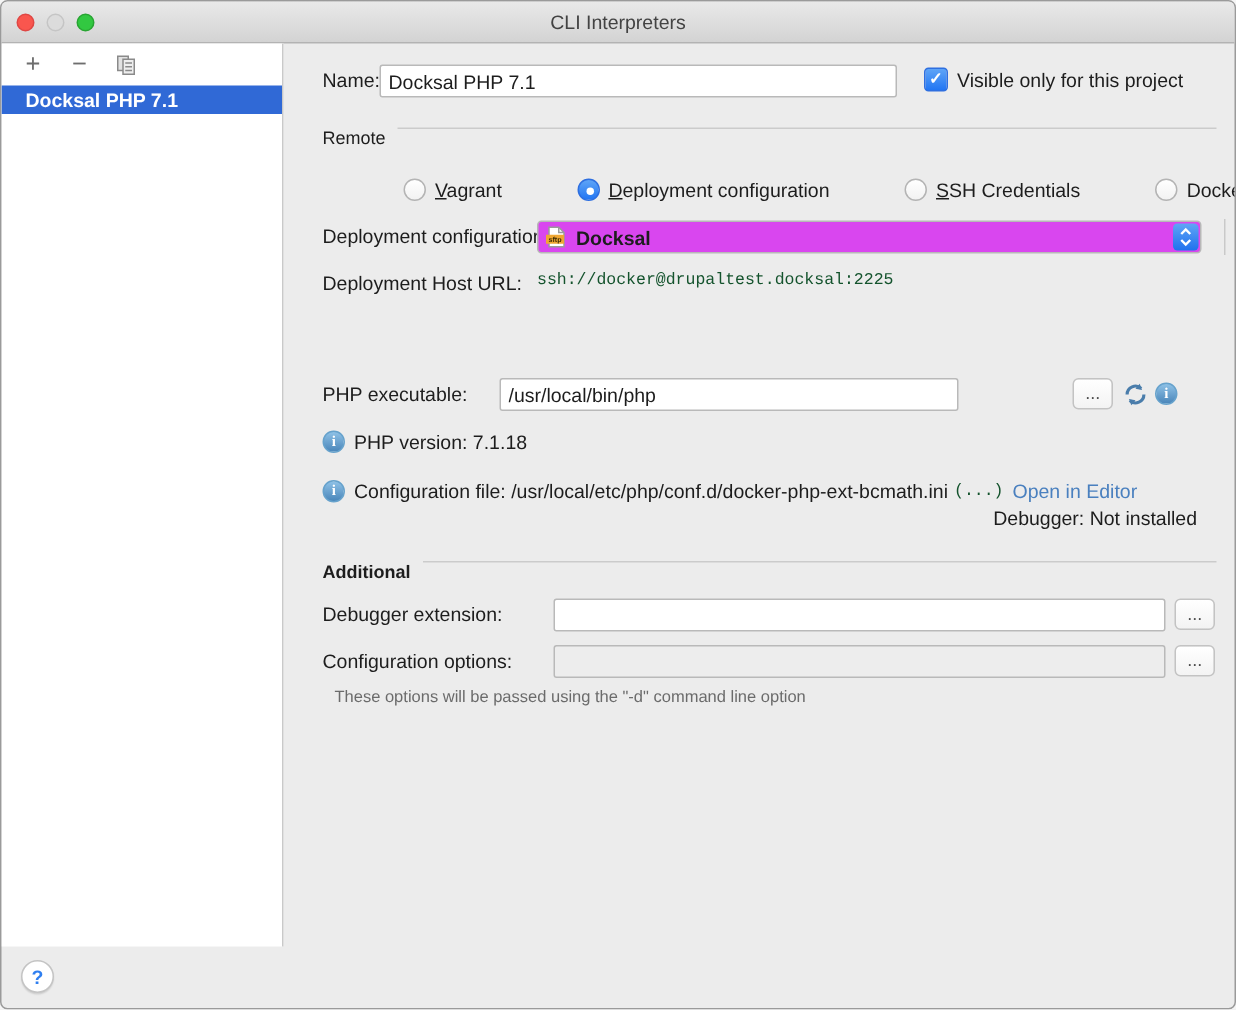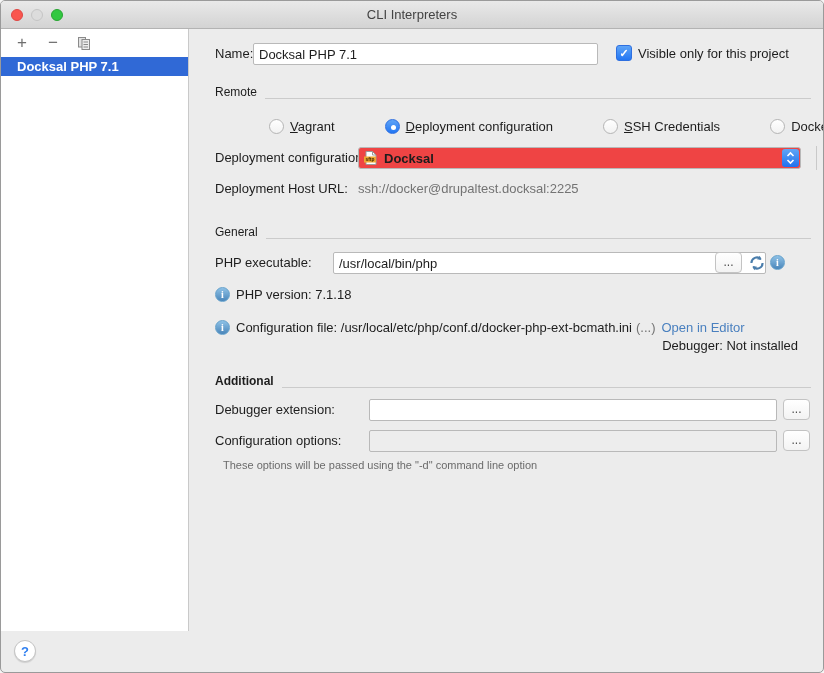--- a/index.html
+++ b/index.html
@@ -40,21 +40,21 @@
   .list-item-selected {
     height:19px; background:#3069d6; color:#fff; font-weight:bold; font-size:13px;
     display:flex; align-items:center; padding-left:16px;
   }
 
   
   .main { position:absolute; left:189px; top:28px; width:635px; height:645px; }
   .row { position:absolute; left:0; right:0; height:22px; }
   .lbl { position:absolute; font-size:13px; top:3px; white-space:nowrap; }
 
-  .section-header { position:absolute; left:25px; right:14px; display:flex; align-items:flex-end; }
+  .section-header { position:absolute; left:25px; right:14px; display:flex; align-items:flex-start; }
   .section-header .cap { font-size:12px; color:#1d1d1d; margin-right:8px; white-space:nowrap; }
   .section-header .rule { flex:1; height:1px; background:#cbcbcb; }
 
   input.field, .field {
     position:absolute; height:22px; background:#fff;
     border:1px solid #b9b9b9; border-radius:2px;
     font-family:"Liberation Sans", sans-serif; font-size:13px; color:#1d1d1d;
     padding:0 5px; outline:none;
   }
   .field-disabled { background:#ededed; }
@@ -84,33 +84,33 @@
   .radio.on { background:linear-gradient(#5ea4f7,#2276f3); border-color:#2e6fe0; }
   .radio.on::after {
     content:""; position:absolute; left:5px; top:5px; width:5px; height:5px;
     border-radius:50%; background:#fff;
   }
   .mnemo { text-decoration:underline; }
 
   
   .dropdown {
     position:absolute; left:168px; top:0; width:443px; height:22px;
-    background:#ef4444; border:1px solid #b8b8b8; border-radius:3px;
+    background:#d946ef; border:1px solid #b8b8b8; border-radius:3px;
     display:flex; align-items:center; padding-left:4px; gap:5px;
   }
   .dropdown .dd-text { font-size:13px; font-weight:bold; }
   .dd-stepper {
     position:absolute; right:1px; top:1px; width:17px; height:18px; border-radius:3px;
     background:linear-gradient(#60a5f6,#2071ee); display:flex; flex-direction:column;
     align-items:center; justify-content:center;
   }
   .cutoff-line { position:absolute; width:1px; height:24px; background:#c9c9c9; }
 
   
-  .link-purple { color:#737373; font-size:13px; cursor:pointer; white-space:nowrap; }
+  .link-purple { color:#14532d; font-size:11px; cursor:pointer; white-space:nowrap;font-family:Liberation Mono, monospace; }
   .link-blue   { color:#4a80bf; font-size:13px; cursor:pointer; white-space:nowrap; }
 
   
   .info-icon {
     display:inline-block; width:15px; height:15px; border-radius:50%;
     background:linear-gradient(#8ec1e6,#4a86ba); border:1px solid #66a2cc;
     color:#fff; font-size:10px; font-weight:bold; text-align:center; line-height:14px;
     font-family:"Liberation Serif", serif; flex:0 0 auto;
   }
   .inline-flex { display:flex; align-items:center; gap:6px; position:absolute; }
@@ -223,28 +223,24 @@
         </span>
       </div>
       <span class="cutoff-line" style="left:626px; top:-1px;"></span>
     </div>
 
     <div class="row" style="top:149px;padding-left:32px;">
       <span class="lbl" style="left:25px;">Deployment Host URL:</span>
       <span class="link-purple" style="position:absolute; left:168px; top:3px;">ssh://docker@drupaltest.docksal:2225</span>
     </div>
 
-    <div class="section-header" style="top:196px;">
-      <span class="cap">General</span>
-      <span class="rule"></span>
-    </div>
 
     <div class="row" style="top:223px;">
       <span class="lbl" style="left:25px;">PHP executable:</span>
-      <input class="field" style="left: 143px; width: 433px;" value="/usr/local/bin/php">
+      <input class="field" style="left: 143px; width: 306px;" value="/usr/local/bin/php">
       <button class="browse-btn" style="left:525px;">...</button>
       <span style="position:absolute; left:558px; top:2px;">
         <svg width="18" height="18" viewBox="0 0 18 18">
           <g fill="none" stroke="#4a7dab" stroke-width="2.1">
             <path d="M 14.6 9 A 5.6 5.6 0 0 1 5.2 13.1"></path>
             <path d="M 3.4 9 A 5.6 5.6 0 0 1 12.8 4.9"></path>
           </g>
           <path d="M 6.2 16.2 L 4.6 12.0 L 9.0 12.8 Z" fill="#4a7dab"></path>
           <path d="M 11.8 1.8 L 13.4 6.0 L 9.0 5.2 Z" fill="#4a7dab"></path>
         </svg>

